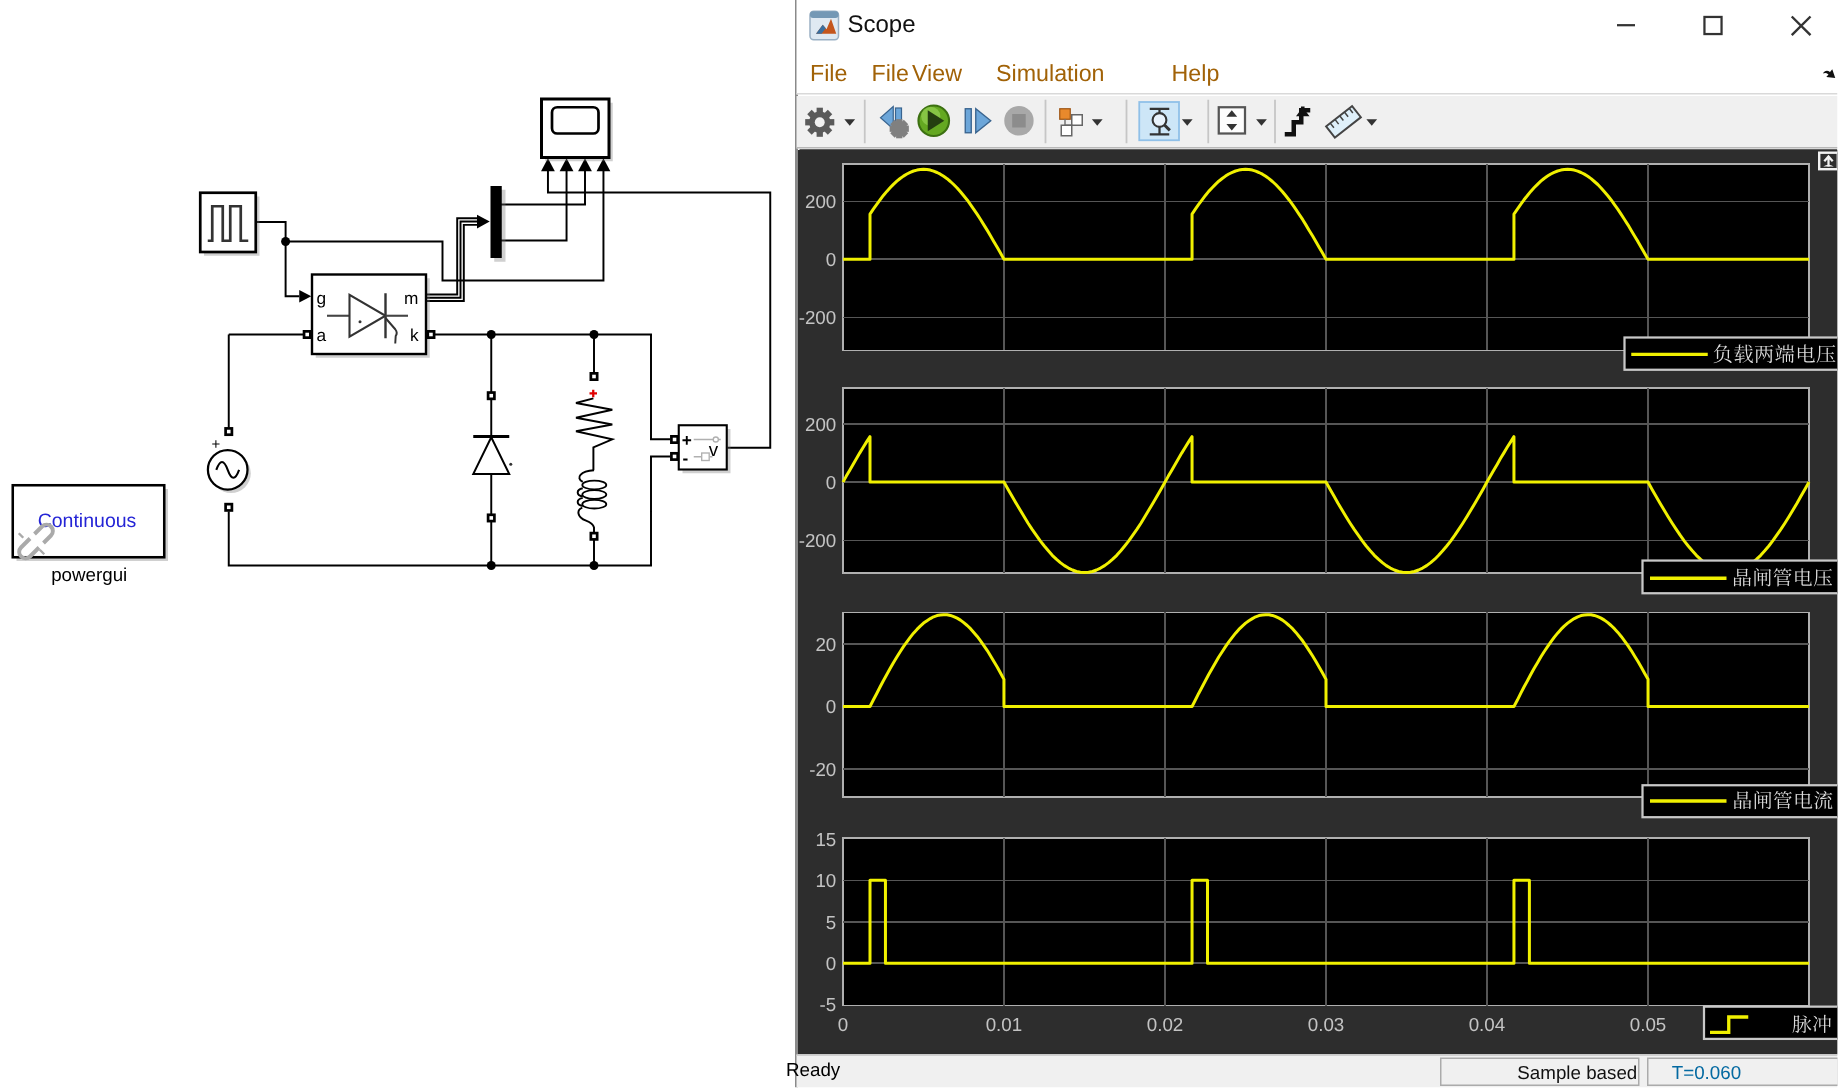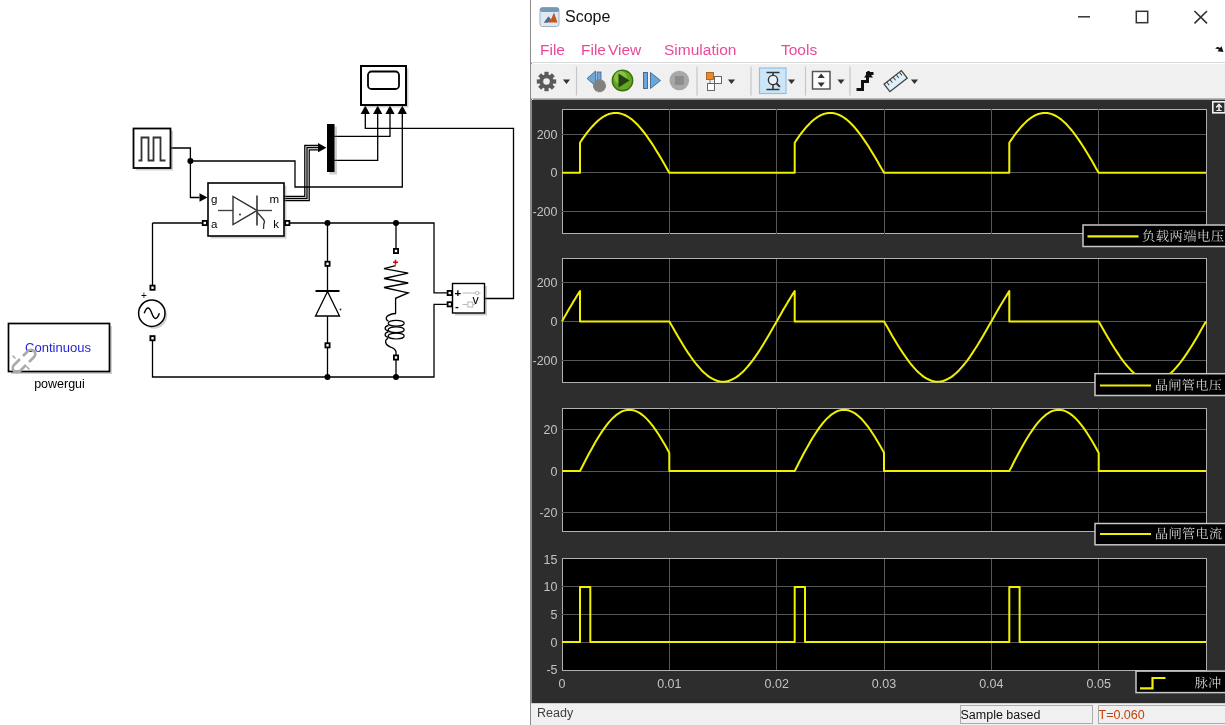--- a/index.html
+++ b/index.html
@@ -1,18 +1,18 @@
 <!DOCTYPE html>
 <html><head><meta charset="utf-8"><style>
 *{margin:0;padding:0;box-sizing:border-box}
 body{width:1225px;height:725px;background:#fff;font-family:"Liberation Sans",sans-serif;overflow:hidden;position:relative}
 #scopewin{position:absolute;left:530px;top:0;width:695px;height:725px;background:#fff;border-left:2px solid #8a8a8a}
 #titlebar{position:absolute;left:531px;top:0;width:694px;height:34px;background:#fff}
 #menubar{position:absolute;left:531px;top:34px;width:694px;height:29px;background:#fff;border-bottom:1px solid #d9d9d9}
-.menu{position:absolute;top:41px;font-size:15.5px;color:#ec4899}
+.menu{position:absolute;top:41px;font-size:15.5px;color:#a16207}
 #toolbar{position:absolute;left:531px;top:64px;width:694px;height:35px;background:#f0f0f0;border-bottom:1px solid #b8b8b8}
 #scopebg{position:absolute;left:532px;top:100px;width:693px;height:603px;background:#2d2d2d}
 #statusbar{position:absolute;left:531px;top:703px;width:694px;height:22px;background:#f0f0f0;border-top:1px solid #d0d0d0}
 svg{position:absolute;left:0;top:0}
 </style></head><body>
 <svg id="modelsvg" width="530" height="725" viewBox="0 0 530 725">
     <path d="M171 148 H190.4 V197.5 H199.5" fill="none" stroke="#000" stroke-width="1.3"></path>
     <polygon points="199.5,193.3 207.5,197.5 199.5,201.7" fill="#000"></polygon>
     <circle cx="190.4" cy="161" r="3.0" fill="#000"></circle>
     <path d="M190.4 161 H295 V187 H402.3 V113" fill="none" stroke="#000" stroke-width="1.3"></path>
@@ -317,15 +317,15 @@
       <path d="M93 581C82 581 47 581 47 581L47 604C69 606 83 608 96 617C119 631 124 704 111 806C113 836 124 854 142 854C174 854 192 830 194 788C197 709 172 664 170 622C170 598 178 568 187 539C203 495 298 272 344 155L326 149C137 528 137 528 118 562C108 581 104 581 93 581ZM78 49L68 57C115 95 171 161 186 216C259 264 309 111 78 49ZM601 5L601 198L431 198L357 167L357 639L367 639C399 639 419 624 419 619L419 543L601 543L601 918L614 918C638 918 666 902 666 892L666 543L853 543L853 626L863 626C893 626 916 611 916 607L916 232C937 228 947 223 954 215L882 159L849 198L666 198L666 44C692 40 699 30 702 16ZM419 513L419 227L601 227L601 513ZM853 513L666 513L666 227L853 227Z" fill="#dcdcdc"></path>
     </g>
     <rect x="1212.8" y="101.8" width="12.4" height="11" fill="#2d2d2d" stroke="#f2f2f2" stroke-width="1.6"></rect>
     <path d="M1219 111 v-5.5 M1216.2 107.5 l2.8 -3.2 l2.8 3.2" stroke="#f2f2f2" stroke-width="1.5" fill="none"></path>
     <path d="M1215.5 111 q3.5 -2.5 7 0 z" fill="#f2f2f2"></path>
 </svg>
 <span class="menu" style="left:540px">File</span>
 <span class="menu" style="left:581px">File</span>
 <span class="menu" style="left:608px">View</span>
 <span class="menu" style="left:664px">Simulation</span>
-<span class="menu" style="left:781px">Tools</span>
-<div style="position:absolute;left:537px;top:705.5px;font-size:12.5px;color:#404040;z-index:6">Ready</div>
-<div style="position:absolute;left:959.5px;top:704.5px;width:133px;height:19px;border:1px solid #ababab;z-index:6;font-size:12.5px;color:#111;text-align:left;line-height:18px">Sample based</div>
-<div style="position:absolute;left:1097.5px;top:704.5px;width:128px;height:19px;border:1px solid #ababab;z-index:6;font-size:12.5px;color:#c2410c;padding-left:0;line-height:18px">T=0.060</div>
+<span class="menu" style="left:781px">Help</span>
+<div style="position:absolute;left:524px;top:705.5px;font-size:12.5px;color:#000000;z-index:6">Ready</div>
+<div style="position:absolute;left:959.5px;top:704.5px;width:133px;height:19px;border:1px solid #ababab;z-index:6;font-size:12.5px;color:#111;text-align:right;line-height:18px">Sample based</div>
+<div style="position:absolute;left:1097.5px;top:704.5px;width:128px;height:19px;border:1px solid #ababab;z-index:6;font-size:12.5px;color:#0369a1;padding-left:16px;line-height:18px">T=0.060</div>
 </body></html>

